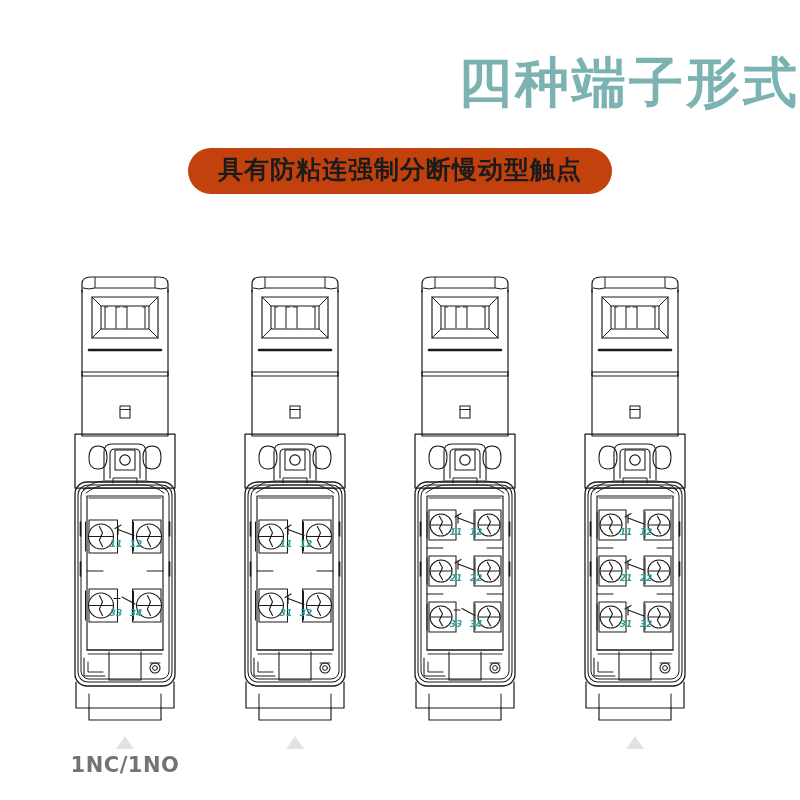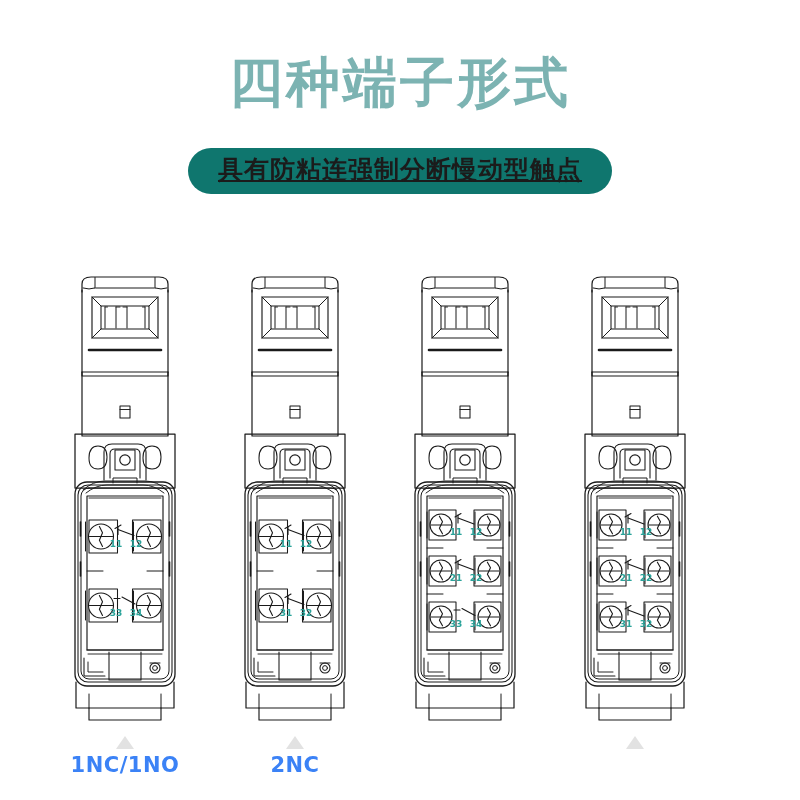--- a/index.html
+++ b/index.html
@@ -8,54 +8,53 @@
     background:#ffffff;
     font-family:"Liberation Sans","DejaVu Sans",sans-serif;
     overflow:hidden;
     position:relative;
   }
   .page{position:relative;width:800px;height:800px;}
 
   
   .title{
     position:absolute;top:56px;left:0;width:800px;
-    text-align:center;
+    text-align:right;
     font-size:54px;
     font-weight:bold;
     letter-spacing:3px;
     color:#7cb3b2;
     line-height:1;
     font-family:"DejaVu Sans","Liberation Sans",sans-serif;
   }
   .subtitle-wrap{
     position:absolute;top:148px;left:0;width:800px;
     text-align:center;
   }
   .subtitle{
     display:inline-block;
-    background:#0f766e;
+    background:#c2410c;
     border-radius:24px;
     padding:8px 30px 10px 30px;
     font-size:25px;
     font-weight:bold;
     letter-spacing:1px;
     color:#1b1b1b;
     line-height:1.1;
     font-family:"DejaVu Sans","Liberation Sans",sans-serif;
-    text-decoration:underline;
   }
 
   
   .devices{
     position:absolute;top:268px;left:0;width:800px;height:460px;
   }
   .device{
     position:absolute;
     top:0;
-    width:108px;height:460px;
+    width:108px;height:460px;font-style:italic;
   }
   .device .svgbox{width:108px;height:460px;display:block;}
 
   
   .labels{
     position:absolute;top:736px;left:0;width:800px;height:60px;
   }
   .label-cell{
     position:absolute;
     width:160px;
@@ -64,21 +63,21 @@
   }
   .tri{
     width:0;height:0;margin:0 auto 4px auto;
     border-left:9px solid transparent;
     border-right:9px solid transparent;
     border-bottom:13px solid #e2e2e2;
   }
   .label-text{
     font-size:21px;
     font-weight:bold;
-    color:#3b82f6;
+    color:#737373;
     letter-spacing:0.5px;
     font-family:"DejaVu Sans","Liberation Sans",sans-serif;
   }
   .term-num{
     font-family:"DejaVu Sans","Liberation Sans",sans-serif;
     font-size:9px;
     font-weight:bold;
     fill:#2aa39a;
   }
 </style>
@@ -508,20 +507,19 @@
       </div>
   </div>
 
   <div class="labels">
     <div class="label-cell" style="left:45px;">
       <div class="tri"></div>
       <div class="label-text">1NC/1NO</div>
     </div>
     <div class="label-cell" style="left:215px;">
       <div class="tri"></div>
-      <div class="label-text">2NC</div>
     </div>
     <div class="label-cell" style="left:555px;">
       <div class="tri"></div>
     </div>
   </div>
 
 </div>
 
 </body></html>

